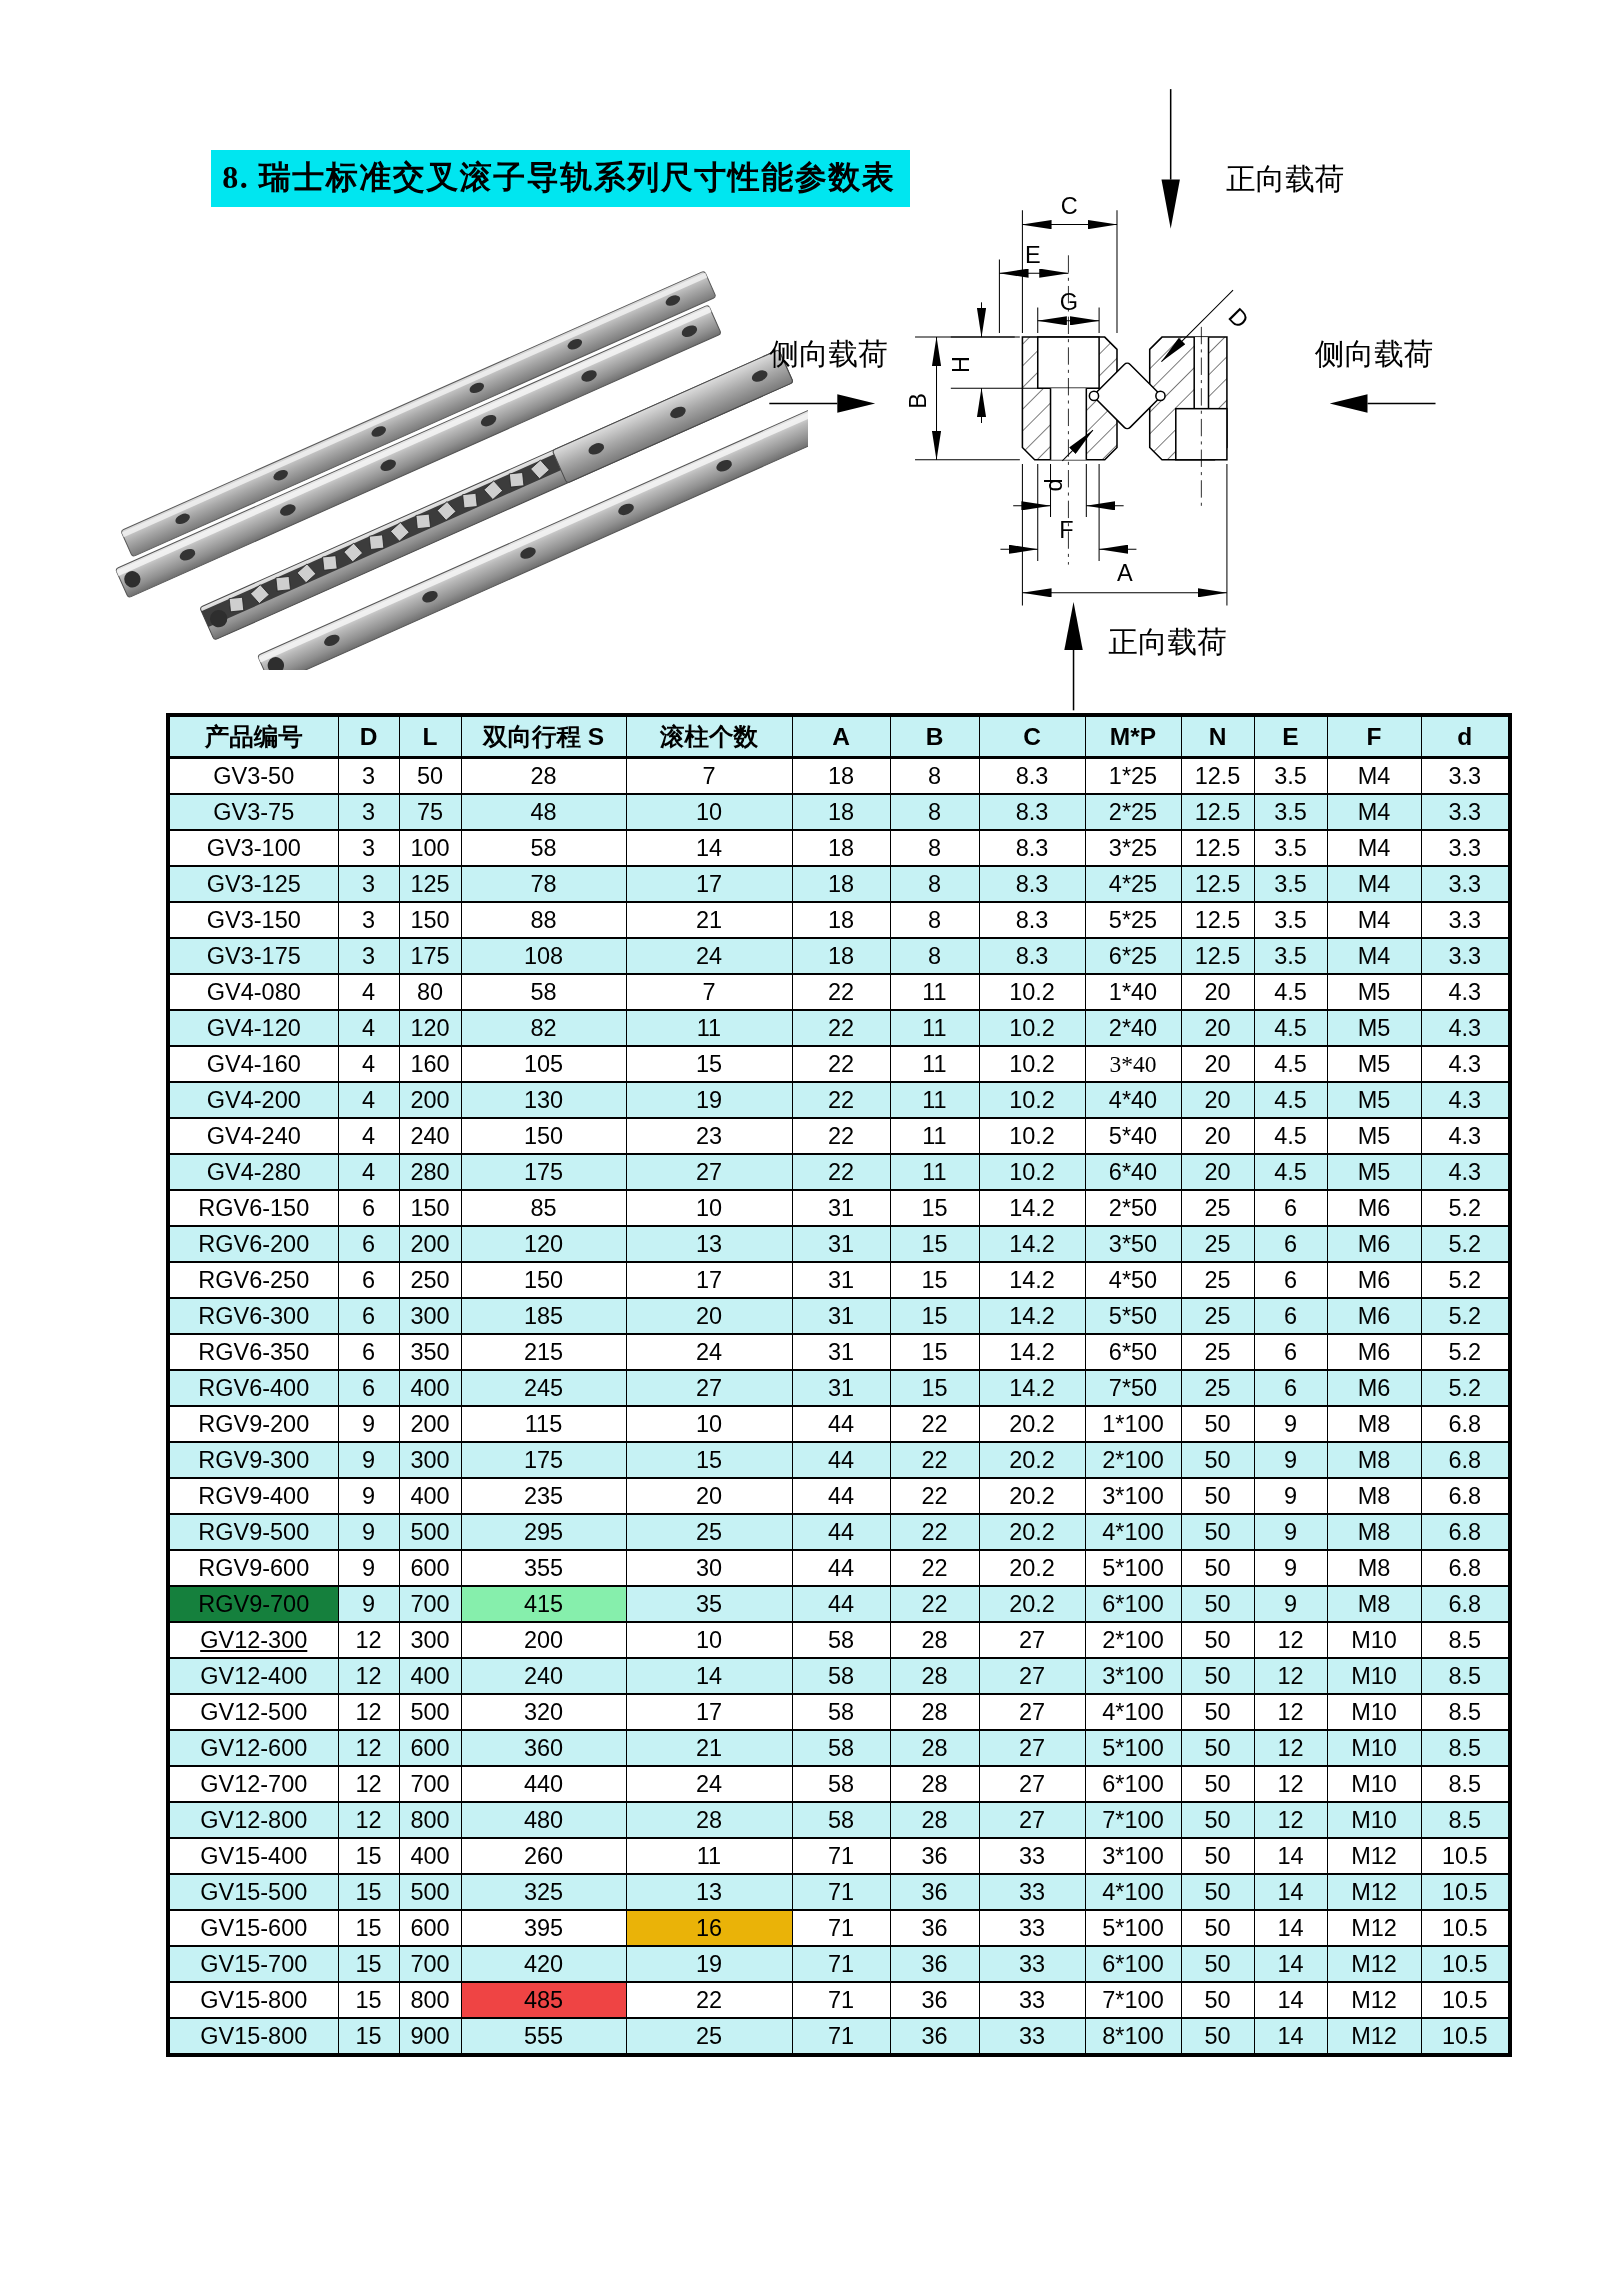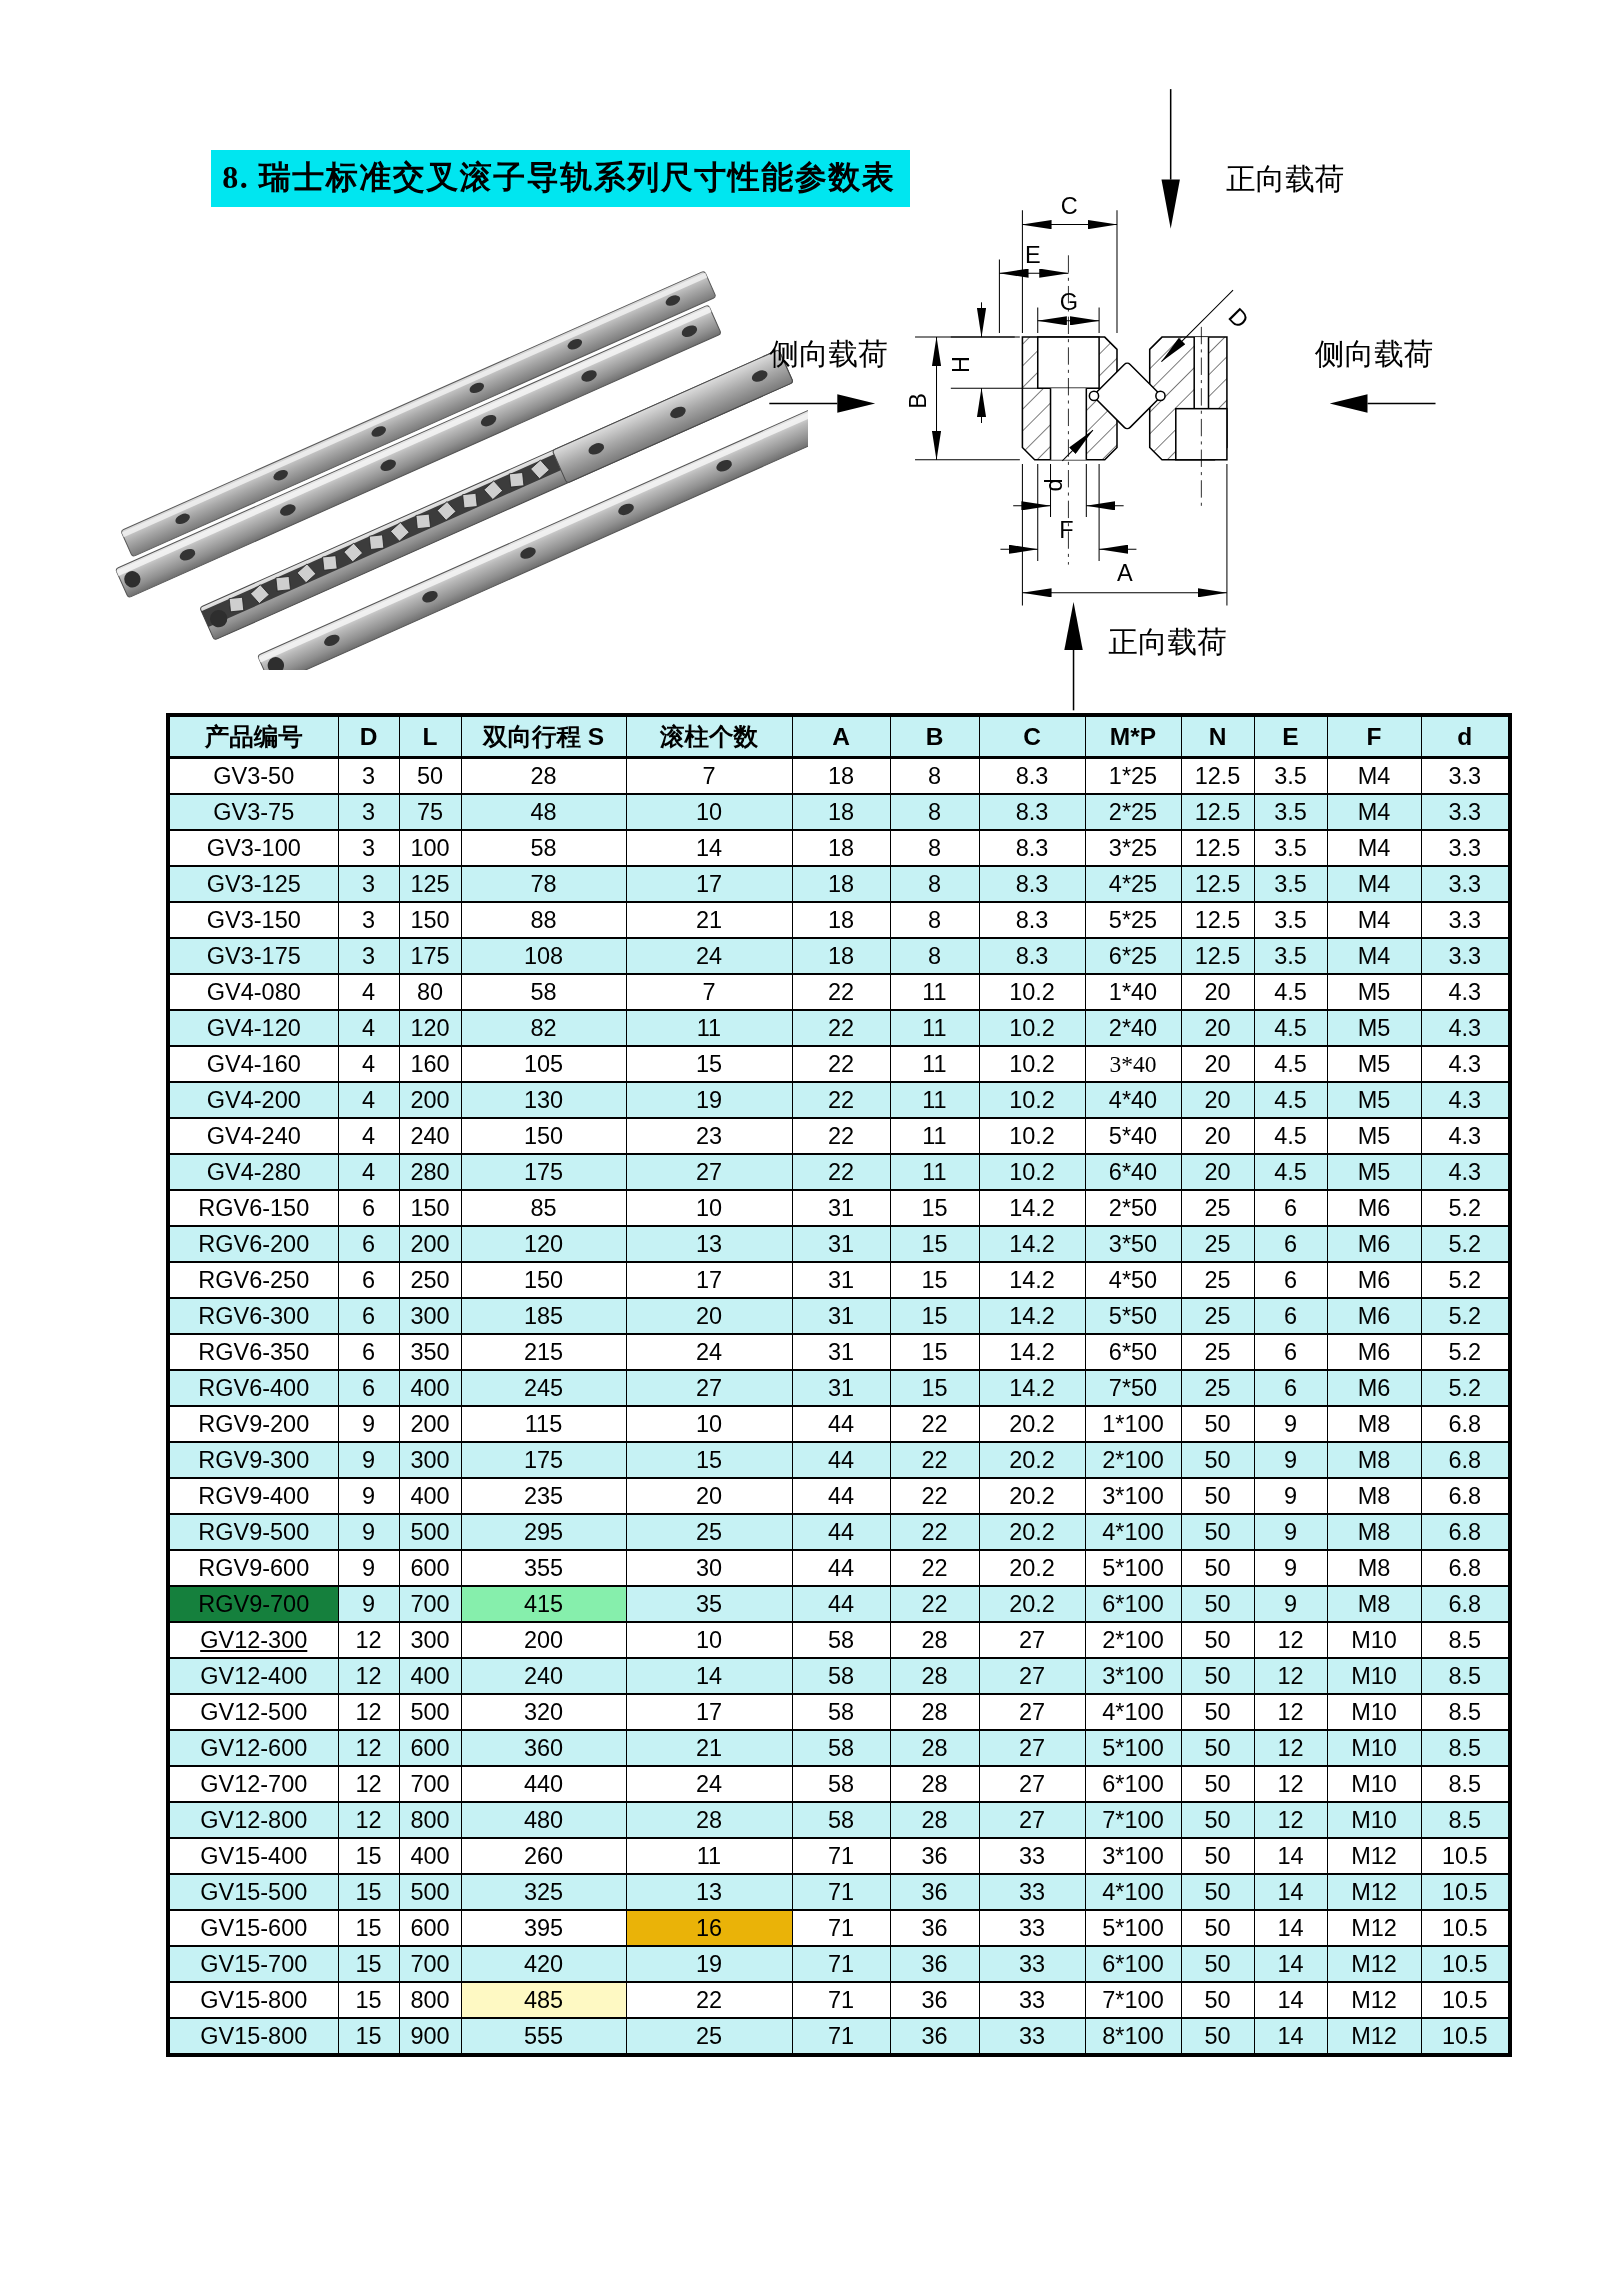--- a/index.html
+++ b/index.html
@@ -761,21 +761,21 @@
           <td style="background: rgb(198, 242, 244);">6*100</td>
           <td style="background: rgb(198, 242, 244);">50</td>
           <td style="background: rgb(198, 242, 244);">14</td>
           <td style="background: rgb(198, 242, 244);">M12</td>
           <td style="background: rgb(198, 242, 244);">10.5</td>
         </tr>
         <tr>
           <td style="background: rgb(255, 255, 255);">GV15-800</td>
           <td style="background: rgb(255, 255, 255);">15</td>
           <td style="background: rgb(255, 255, 255);">800</td>
-          <td style="background: #fef9c3;">485</td>
+          <td style="background: #ef4444;">485</td>
           <td style="background: rgb(255, 255, 255);">22</td>
           <td style="background: rgb(255, 255, 255);">71</td>
           <td style="background: rgb(255, 255, 255);">36</td>
           <td style="background: rgb(255, 255, 255);">33</td>
           <td style="background: rgb(255, 255, 255);">7*100</td>
           <td style="background: rgb(255, 255, 255);">50</td>
           <td style="background: rgb(255, 255, 255);">14</td>
           <td style="background: rgb(255, 255, 255);">M12</td>
           <td style="background: rgb(255, 255, 255);">10.5</td>
         </tr>

